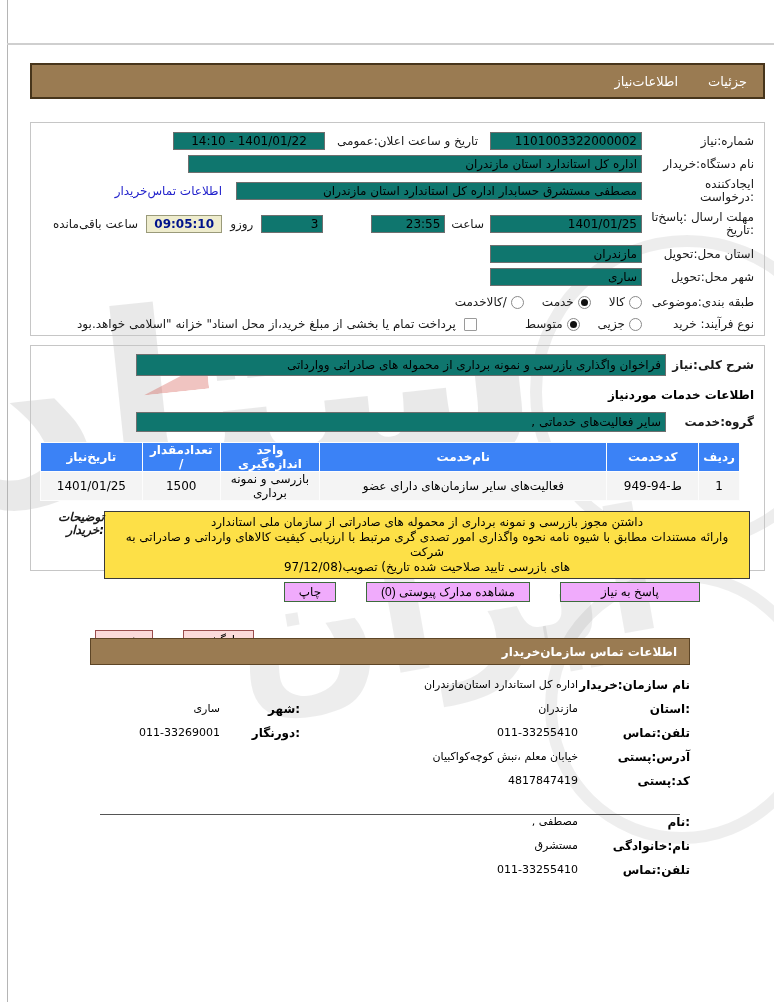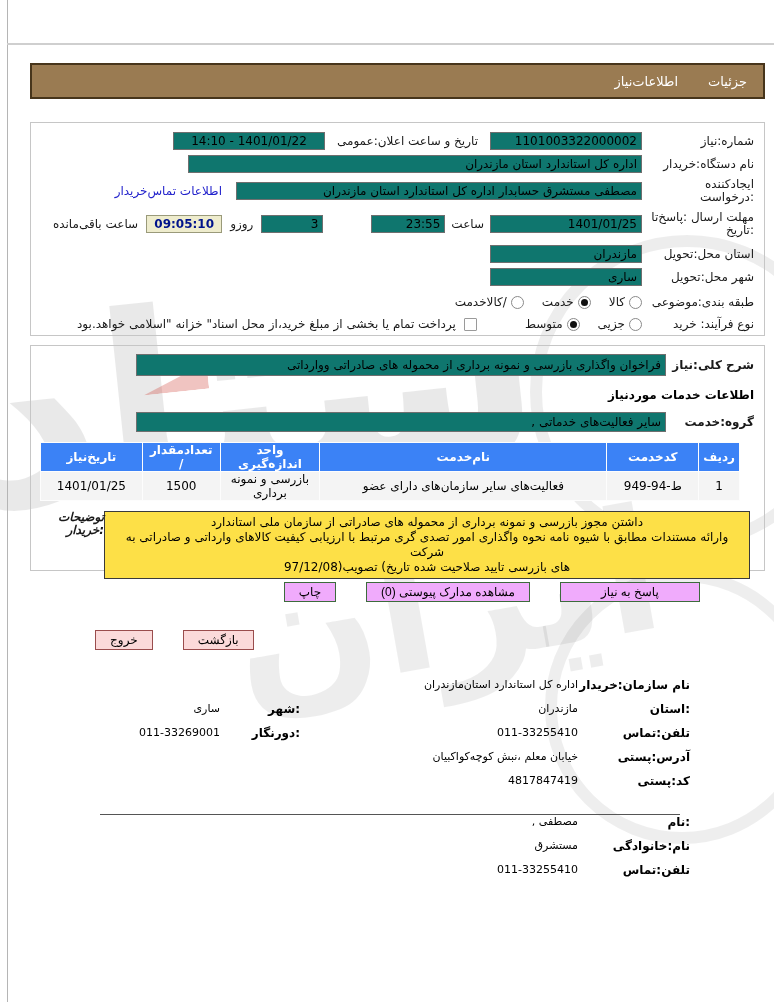--- a/index.html
+++ b/index.html
@@ -201,20 +201,23 @@
   </div>
 
   <div class="btnrow">
     <button class="btn wide">پاسخ به نیاز</button>
     <button class="btn wide">مشاهده مدارک پیوستی (0)</button>
     <button class="btn">چاپ</button>
     <button class="btn pink">بازگشت</button>
     <button class="btn pink">خروج</button>
   </div>
 
+  <div class="bar2">
+    <span>اطلاعات  تماس سازمان‌خریدار</span>
+  </div>
 
   <div class="contact">
 
     <div class="crow">
       <span class="clbl">نام سازمان:خریدار</span>
       <span class="cval">اداره کل استاندارد استان‌مازندران</span>
     </div>
 
     <div class="crow">
       <span class="clbl">:استان</span>

